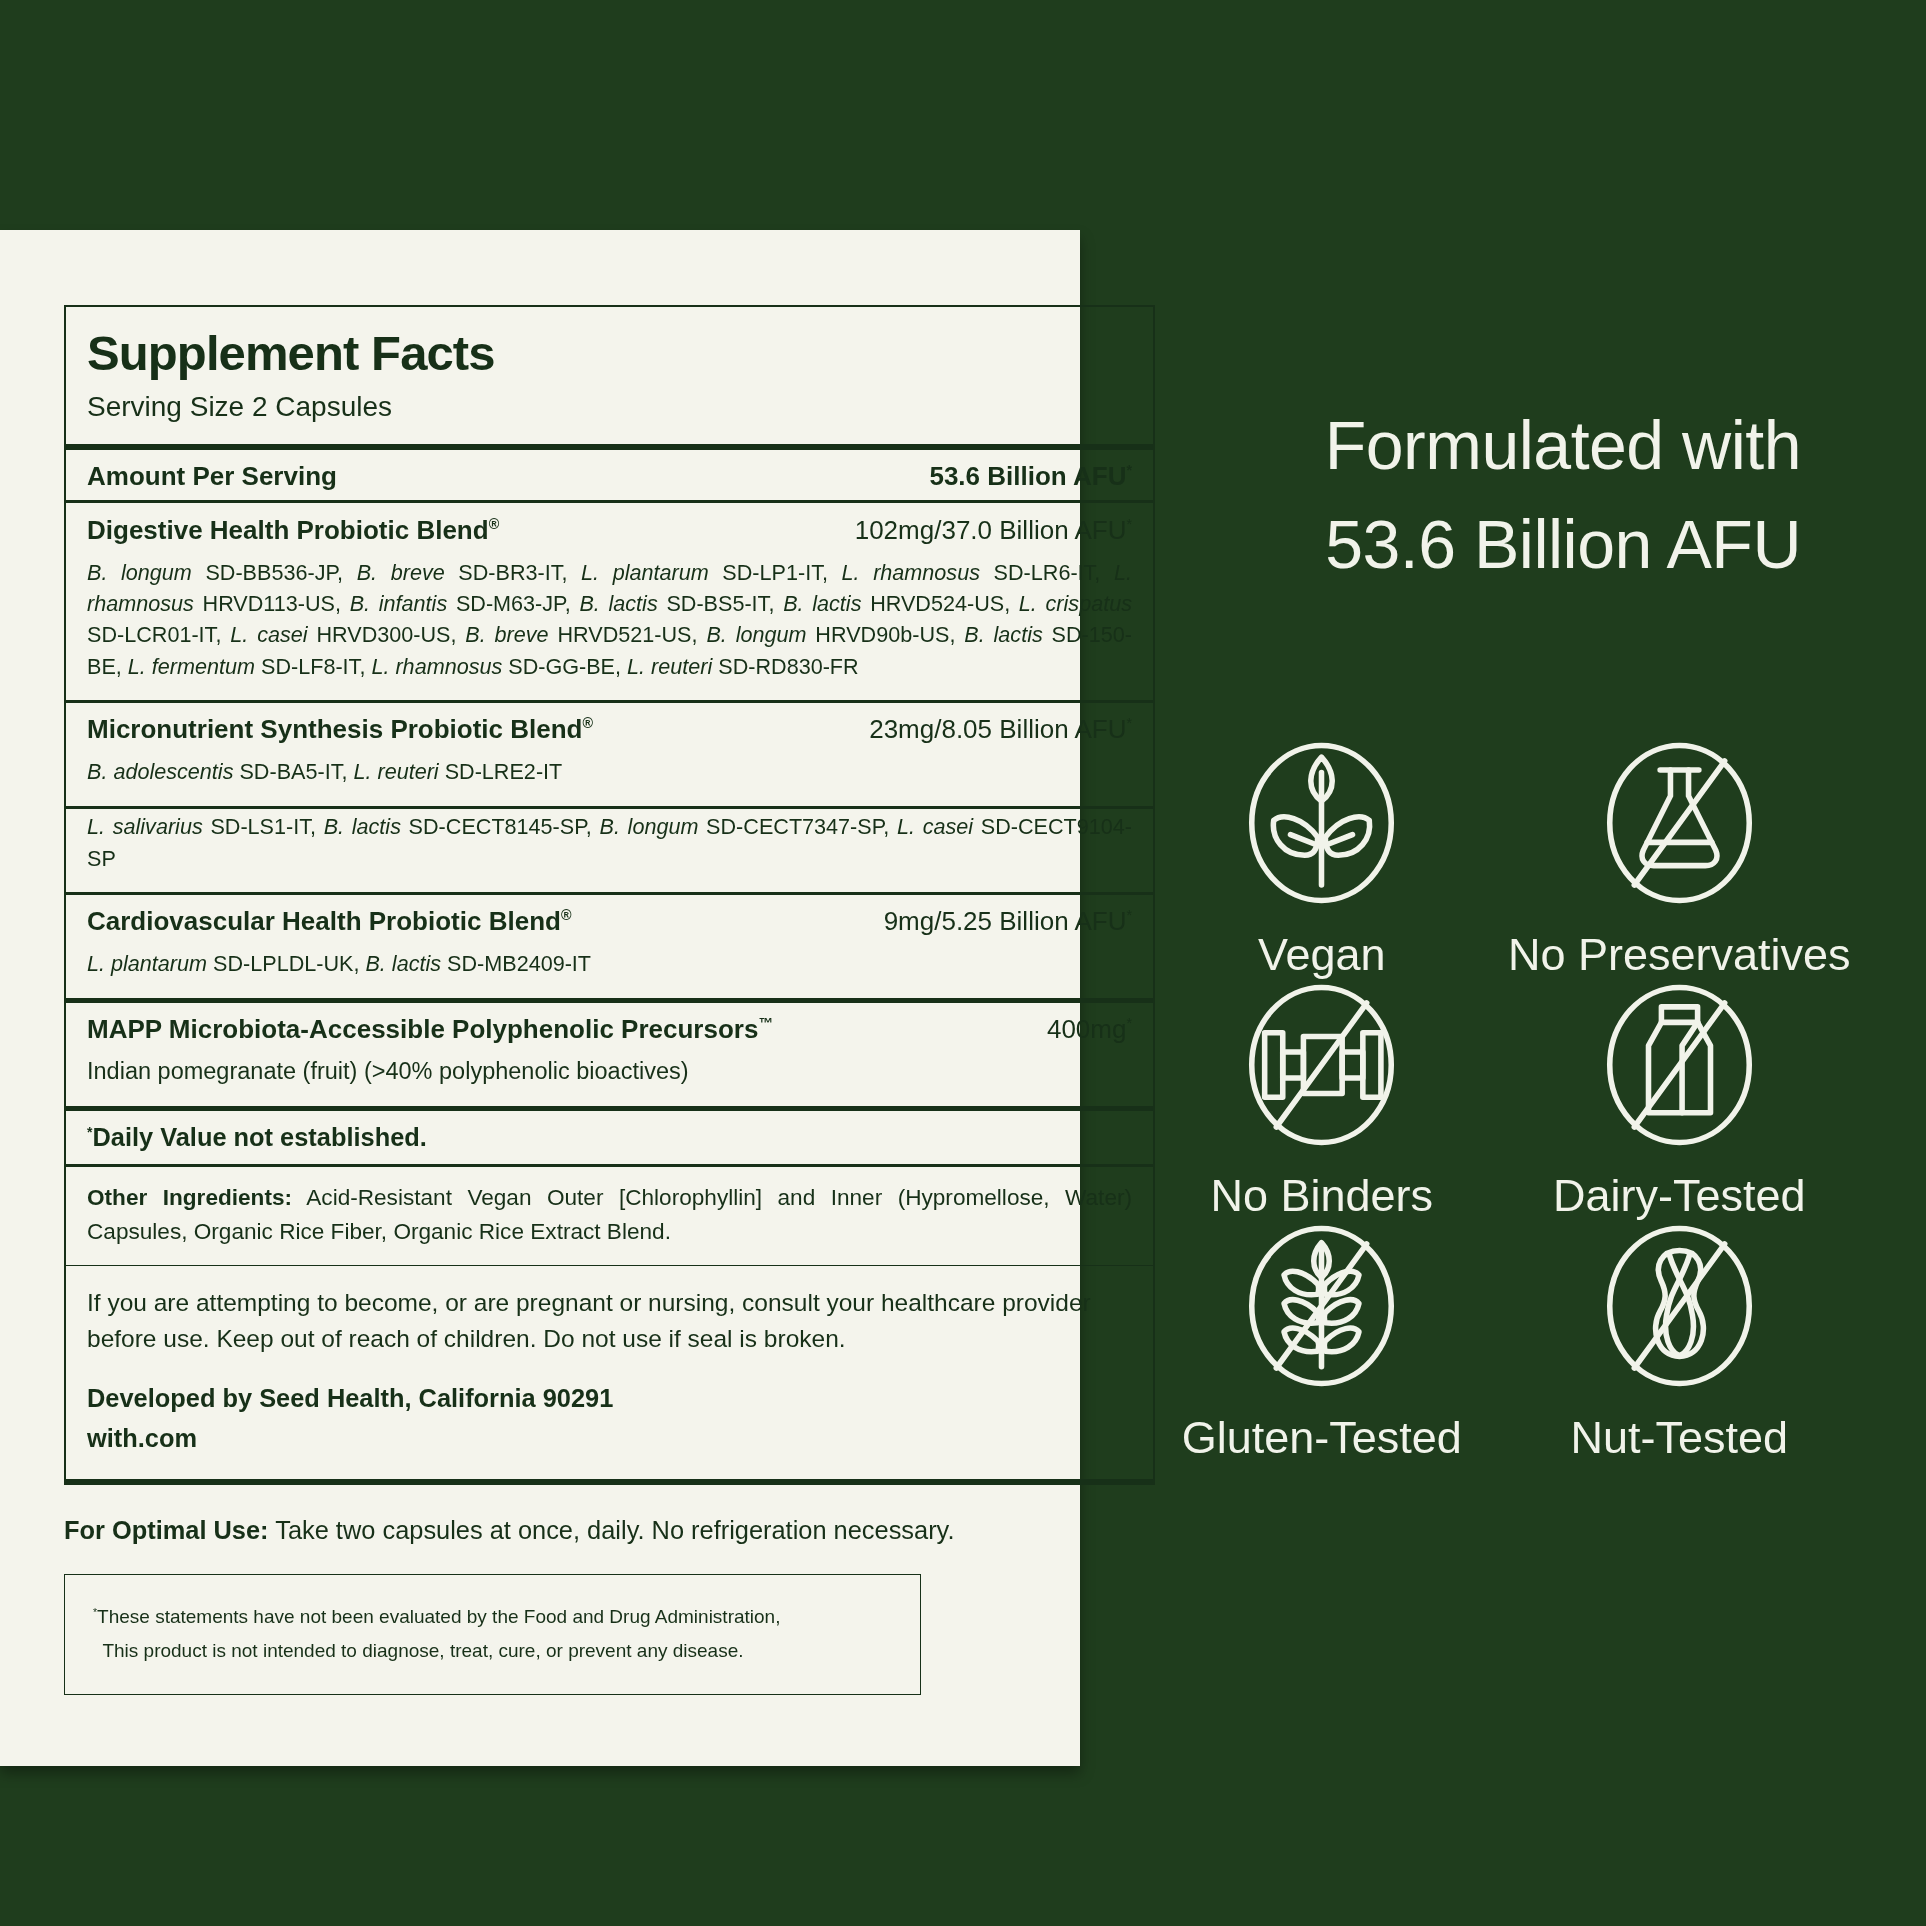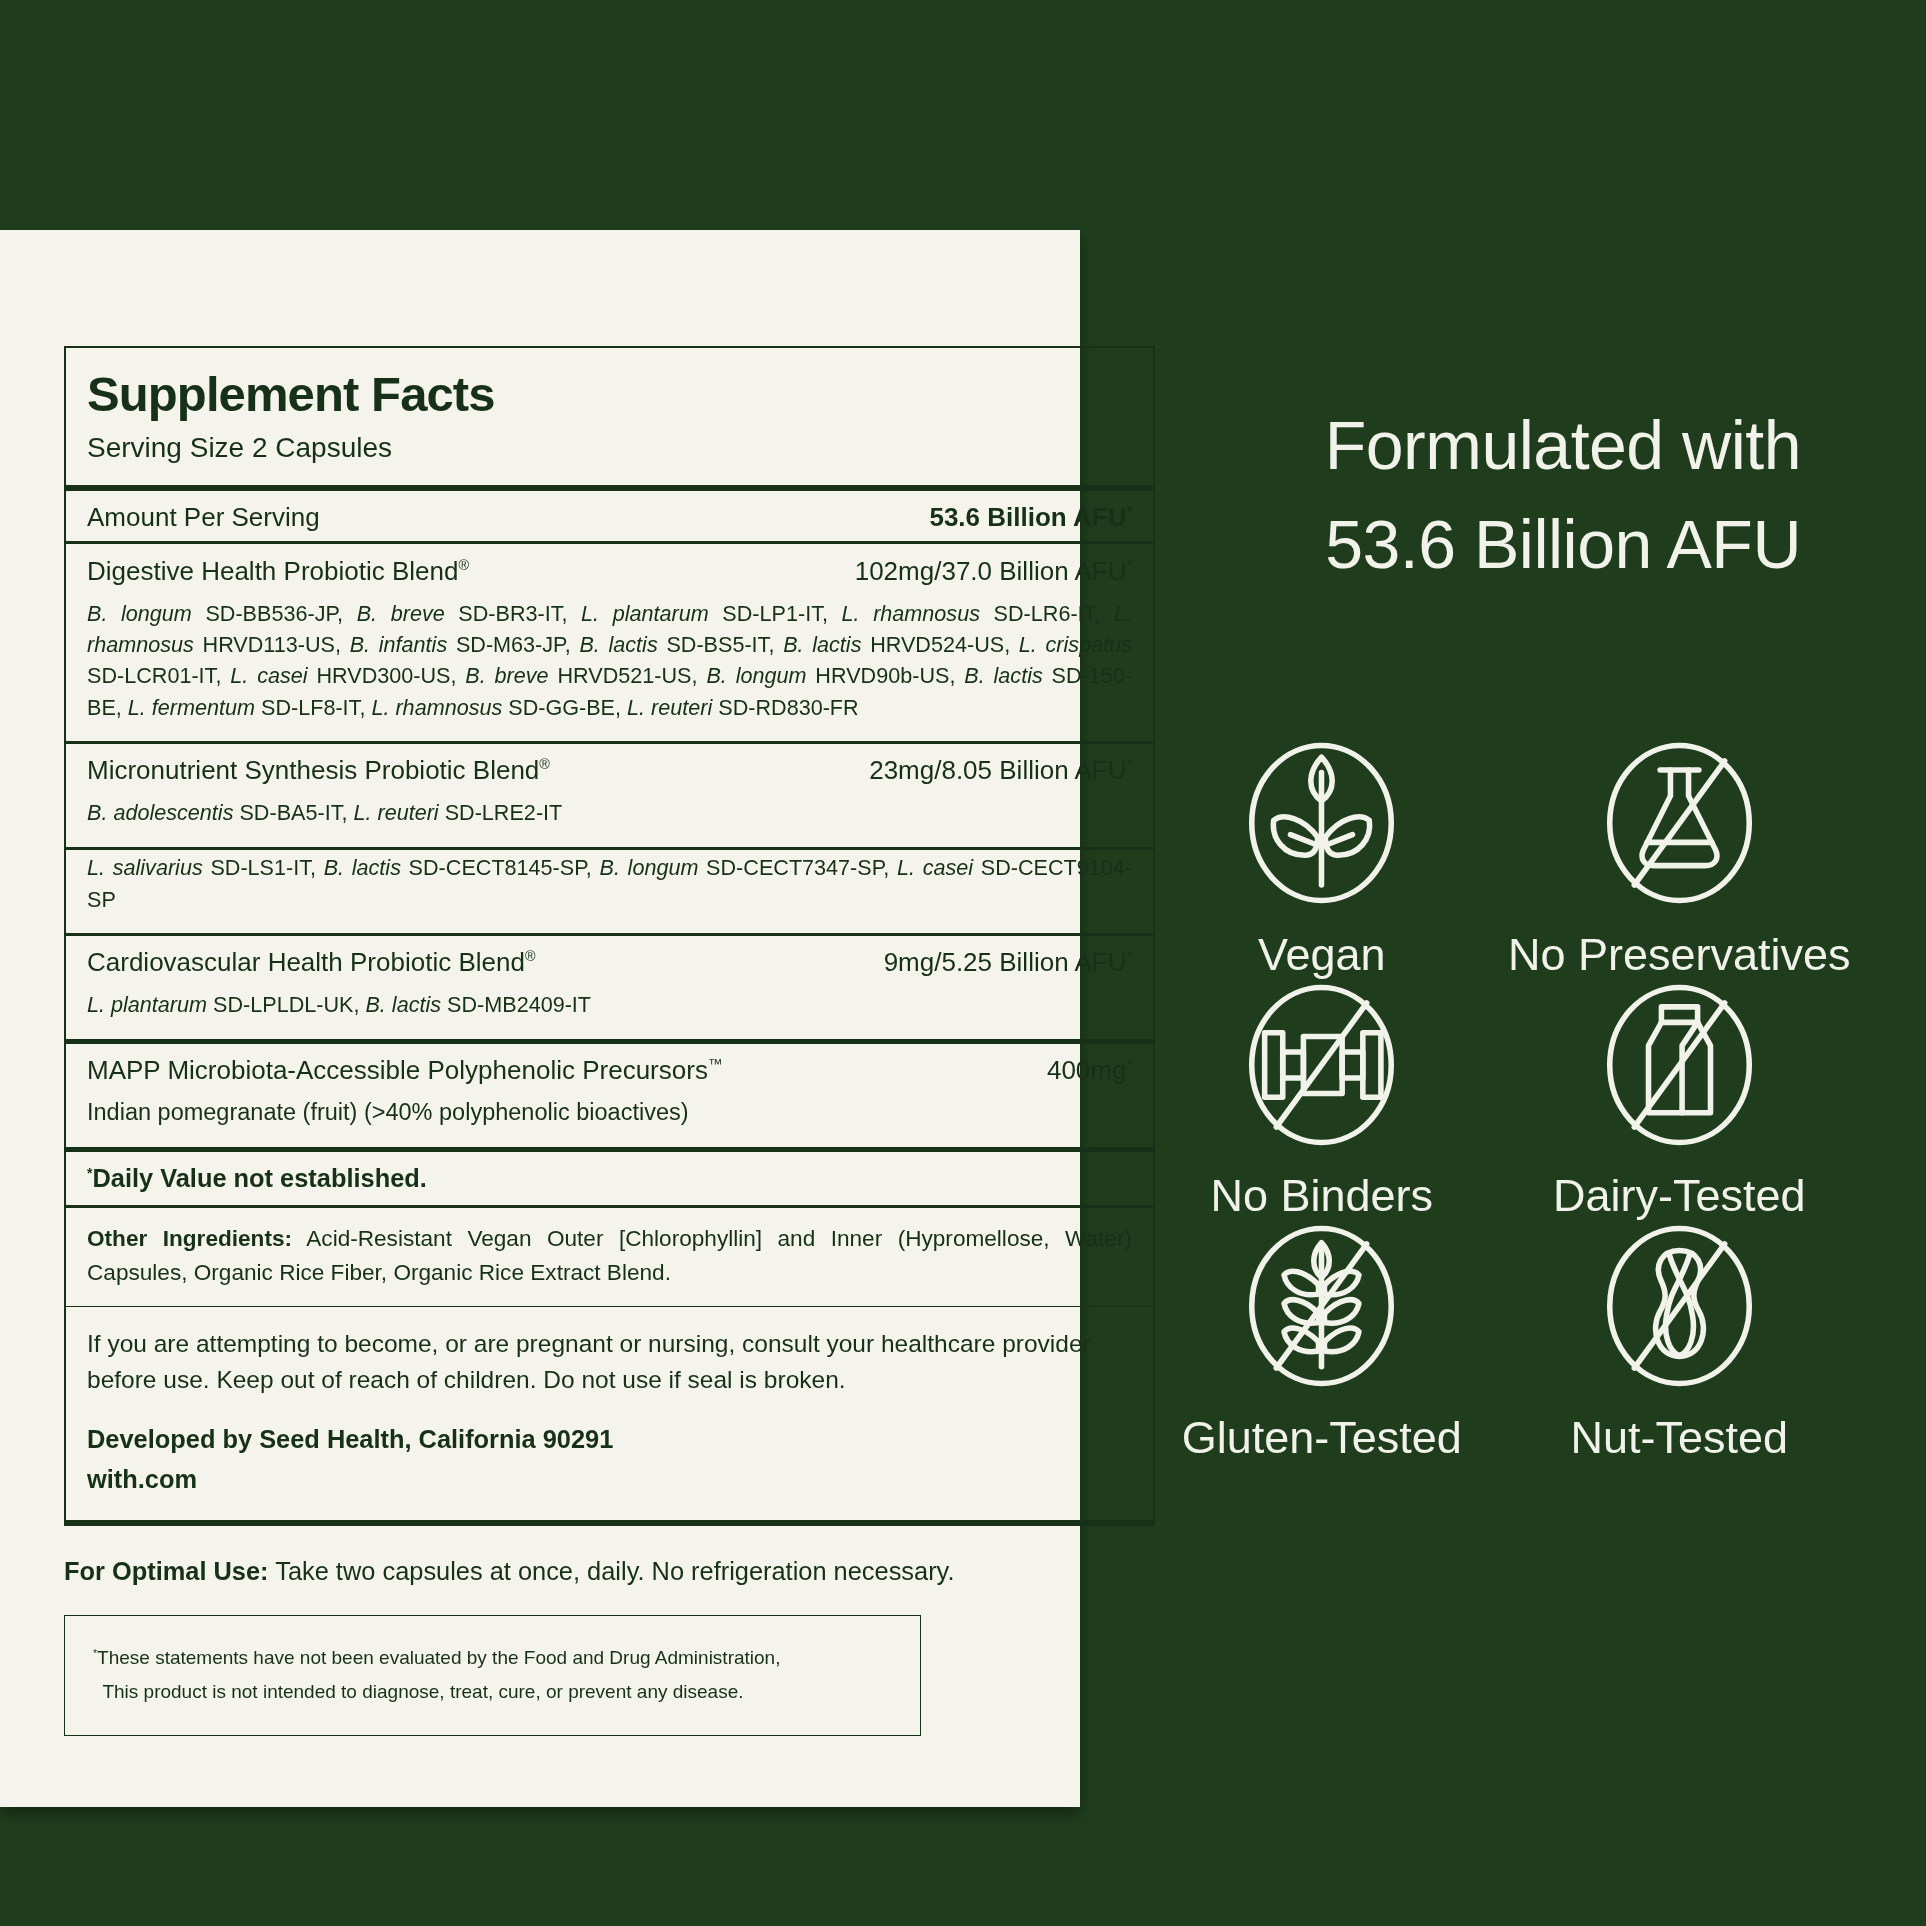--- a/index.html
+++ b/index.html
@@ -23,37 +23,36 @@
     position:absolute;left:0;top:230px;width:1080px;
     background:var(--panel);
     padding:75px 0 71px 0;
     box-shadow:0 7.5px 13px rgba(0,0,0,.35);
   }
   .facts{
     margin-left:64px;width:1091px;
     border:2.4px solid var(--ink);
     border-bottom-width:6.1px;
     padding:21px 21px 21px 21px;
-    margin-top:41px;
   }
   .facts h1{
     font-size:49px;font-weight:700;letter-spacing:-0.9px;line-height:1.05;
   }
   .serving{font-size:28px;margin-top:11.3px;margin-bottom:21px;}
   hr.rule{border:none;margin:0 -21px;}
   hr.thick{border-top:6.1px solid var(--ink);}
   hr.big{border-top:5.2px solid var(--ink);}
   hr.med{border-top:3.8px solid var(--ink);}
   hr.thin{border-top:1.9px solid var(--ink);}
 
   .row{
     display:flex;justify-content:space-between;align-items:baseline;
     padding:12.2px 0 8.5px 0;font-size:26px;line-height:1.15;
   }
-  .rname{font-weight:400;}
+  .rname{font-weight:700;}
   .ramount{font-weight:400;white-space:nowrap;}
   .ramount.bold{font-weight:700;}
   sup{font-size:55%;line-height:0;}
 
   .strains{
     font-size:21.6px;line-height:1.45;text-align:justify;
     margin:2.8px 0 18px 0;
   }
   .strains i{font-style:italic;}
   .sub{font-size:23.5px;line-height:1.3;margin:2.8px 0 19px 0;}

